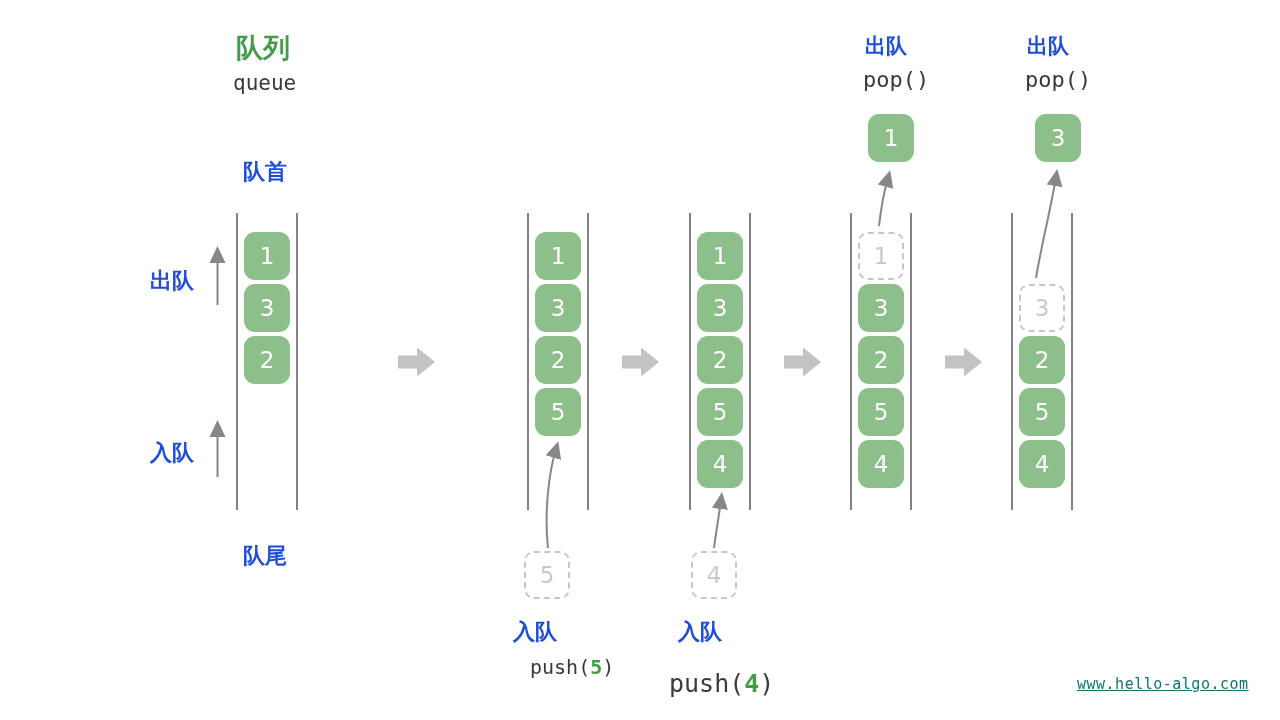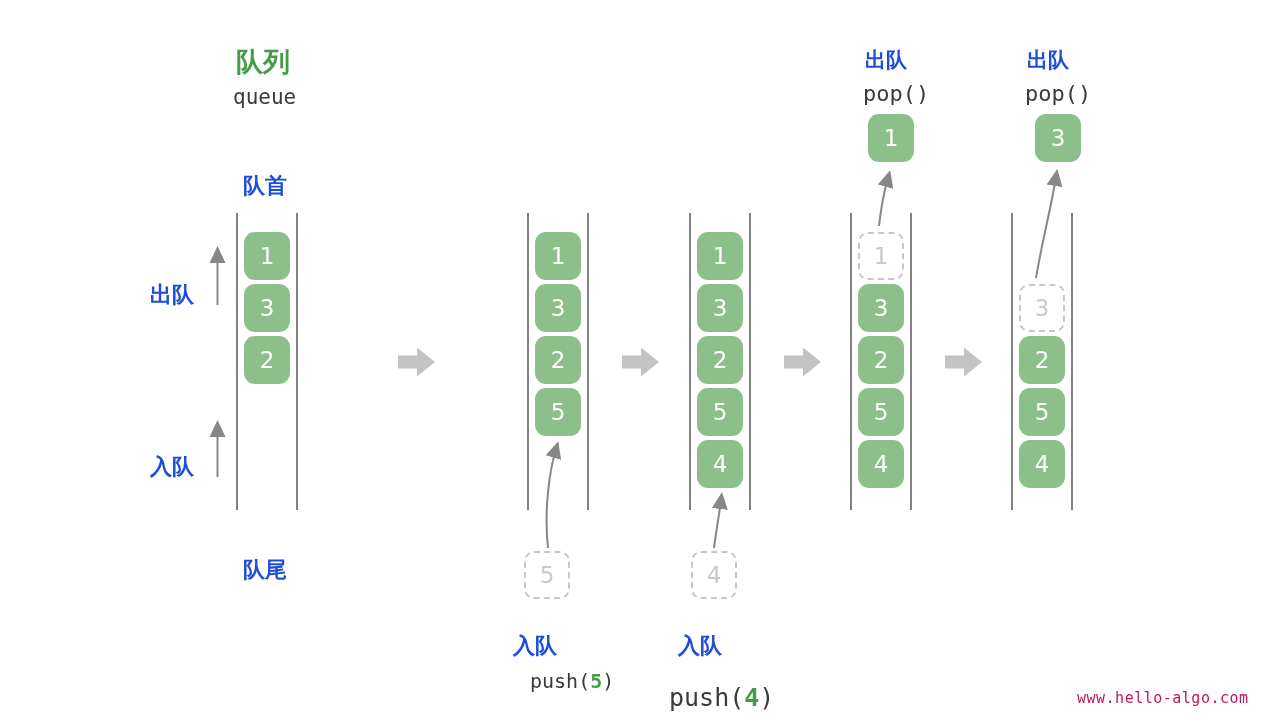--- a/index.html
+++ b/index.html
@@ -1,29 +1,29 @@
 <!DOCTYPE html>
 <html><head>
 <meta charset="utf-8">
 <style>
   html,body{margin:0;padding:0;background:#ffffff;}
   #canvas{position:relative;width:1280px;height:720px;background:#ffffff;overflow:hidden;
           font-family:"Liberation Sans",sans-serif;}
-  .abs{position:absolute;margin-top:14px;}
+  .abs{position:absolute;}
   .title-zh{font:bold 27px "Liberation Sans",sans-serif;color:#449c48;}
   .title-en{font:21px "DejaVu Sans Mono",monospace;color:#3a3a3a;}
   .zh-label{font:bold 22px "Liberation Sans",sans-serif;color:#1d4ed8;white-space:nowrap;}
   .zh-label.small{font-size:21px;}
   .code{font:22px "DejaVu Sans Mono",monospace;color:#3a3a3a;white-space:nowrap;text-align:right;}
   .code .arg{color:#449c48;font-weight:bold;}
   .cell{position:absolute;width:46px;height:48px;box-sizing:border-box;border-radius:11px;
         background:#8dbf8a;color:#ffffff;display:flex;align-items:center;justify-content:center;
         font:500 23px "DejaVu Sans",sans-serif;}
   .cell.dashed{background:#ffffff;border:2px dashed #c6c6c6;color:#c9c9c9;border-radius:10px;}
-  .watermark{font:15px "DejaVu Sans Mono",monospace;color:#be185d;letter-spacing:0.5px;}
+  .watermark{font:15px "DejaVu Sans Mono",monospace;color:#0f766e;letter-spacing:0.5px;text-decoration:underline;}
   svg.overlay{position:absolute;left:0;top:0;pointer-events:none;}
 </style>
 </head>
 <body>
 
 <div id="canvas">
 
   <svg class="overlay" width="1280" height="720" viewBox="0 0 1280 720">
     <defs>
       <marker id="ah" markerWidth="9" markerHeight="9" refX="4.5" refY="4.5" orient="auto">

